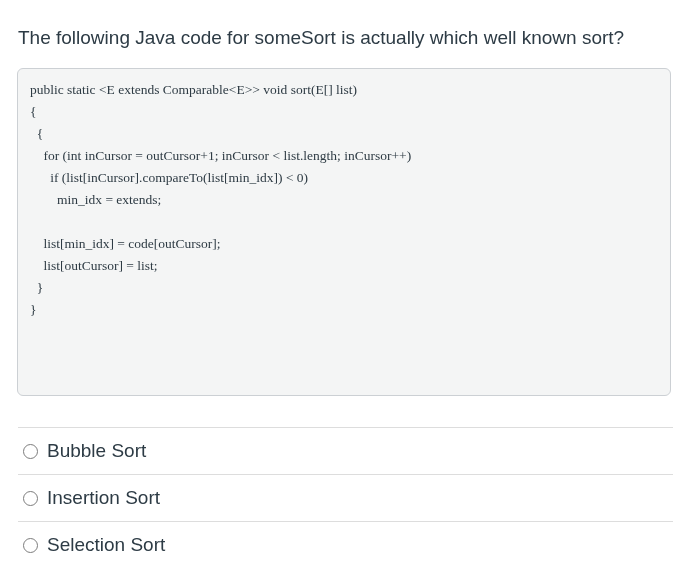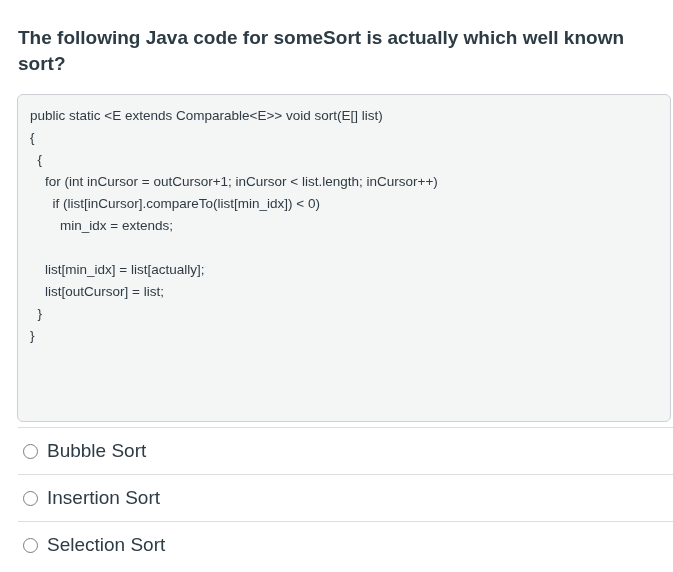--- a/index.html
+++ b/index.html
@@ -10,35 +10,35 @@
     overflow: hidden;
     font-family: "Liberation Sans", sans-serif;
     color: #2D3B45;
     position: relative;
   }
 
   .question-title {
     margin: 25px 18px 0 18px;
     font-size: 19px;
     line-height: 26px;
-    font-weight: 700;
+    font-weight: 400;
     color: #2D3B45;
   }
 
   .code-box {
     margin: 17px 2px 0 17px;
     background: #f4f5f5;
     border: 1px solid #ccd0d4;
     border-radius: 6px;
     padding: 10px 12px;
     height: 328px;
     overflow: hidden;
   }
   .code-line {
-    font-family: Liberation Sans, sans-serif;
+    font-family: Liberation Serif, serif;
     font-size: 13.5px;
     line-height: 22px;
     min-height: 22px;
     white-space: pre;
     color: #2e3b44;
   }
 
   .answers {
     position: absolute;
     left: 18px;
@@ -73,21 +73,21 @@
 <div class="question-title">The following Java code for someSort is actually which well known sort?</div>
 
 <div class="code-box">
   <div class="code-line">public static &lt;E extends Comparable&lt;E&gt;&gt; void sort(E[] list)</div>
   <div class="code-line">{</div>
   <div class="code-line">  {</div>
   <div class="code-line">    for (int inCursor = outCursor+1; inCursor &lt; list.length; inCursor++)</div>
   <div class="code-line">      if (list[inCursor].compareTo(list[min_idx]) &lt; 0)</div>
   <div class="code-line">        min_idx = extends;</div>
   <div class="code-line"></div>
-  <div class="code-line">    list[min_idx] = list[actually];</div>
+  <div class="code-line">    list[min_idx] = code[outCursor];</div>
   <div class="code-line">    list[outCursor] = list;</div>
   <div class="code-line">  }</div>
   <div class="code-line">}</div>
 </div>
 
 <div class="answers">
   <div class="answer-row">
     <span class="radio"></span>
     <span class="answer-label">Bubble Sort</span>
   </div>

